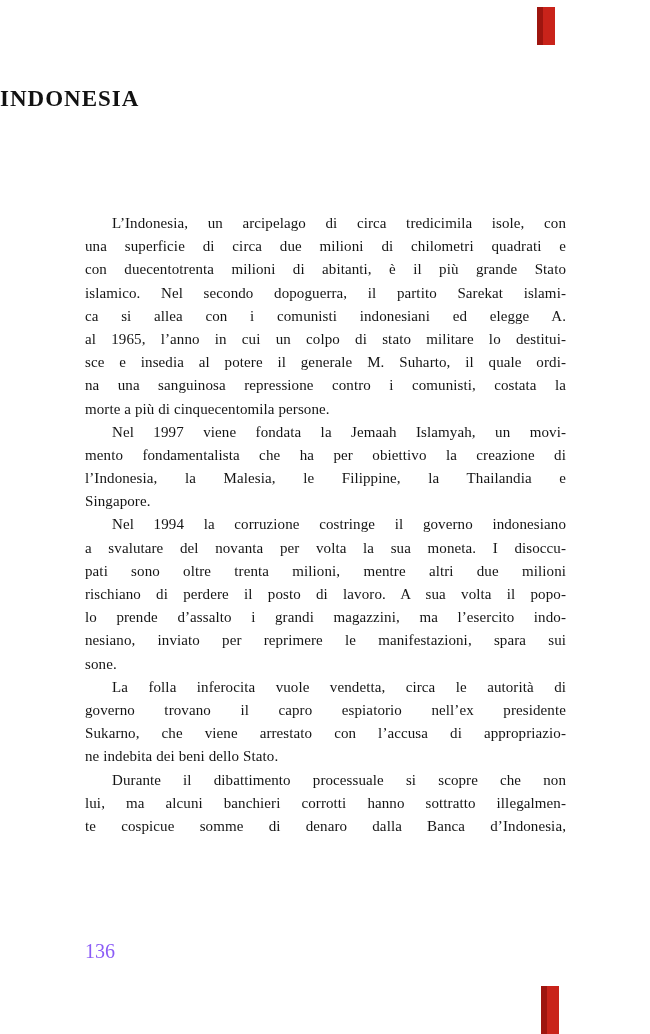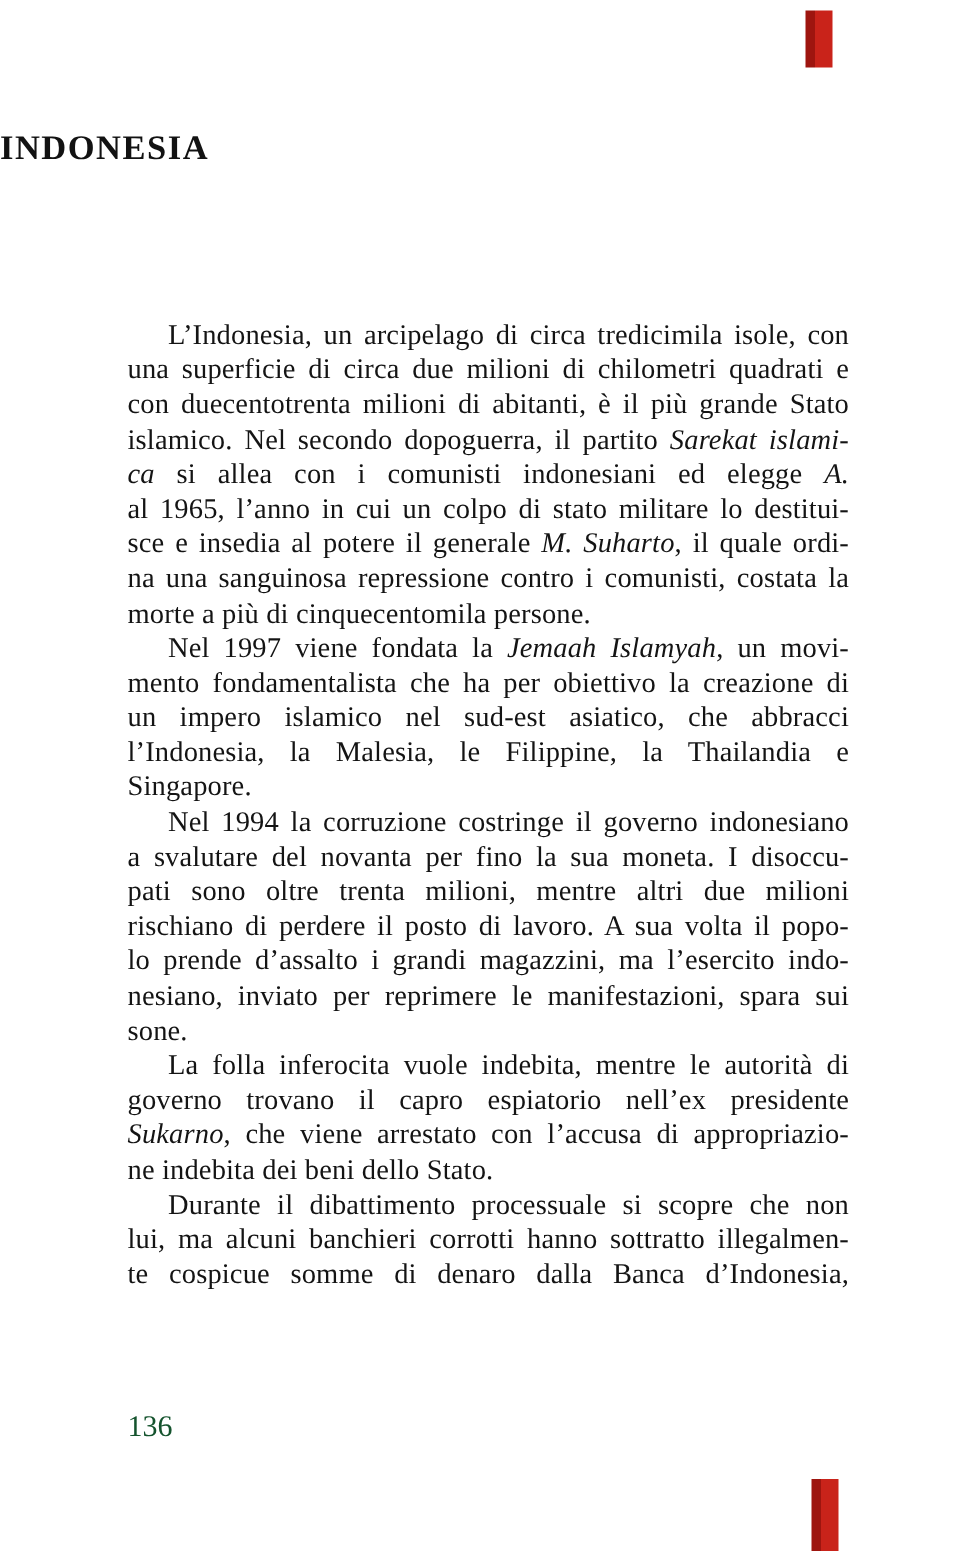--- a/index.html
+++ b/index.html
@@ -24,44 +24,44 @@
     font-size: 23px;
     font-weight: bold;
     letter-spacing: 1px;
     color: #121212;
   }
   .text-block {
     position: absolute;
     top: 212px;
     left: 85px;
     width: 481px;
-    font-size: 19px;
+    font-size: 15px;
     line-height: 23.2px;
     letter-spacing: 0.1px;
   }
   .para { margin: 0; padding: 0; }
   .line {
     text-align: justify;
     text-align-last: justify;
     white-space: normal;
     height: 23.2px;
     overflow: visible;
   }
   .line.first { text-indent: 27px; }
   .line.end {
     text-align: right;
     text-align-last: left;
   }
-  .it { font-style: italic; }
+  .it { }
   .page-number {
     position: absolute;
     top: 940px;
     left: 85px;
     font-size: 20px;
-    color: #14532d;
+    color: #8b5cf6;
   }
   .edge-mark {
     position: absolute;
     width: 18px;
   }
   .edge-mark.top {
     left: 537px;
     top: 7px;
     height: 38px;
   }
@@ -85,35 +85,34 @@
         <div class="line"><span>islamico. Nel secondo dopoguerra, il partito </span><span class="it">Sarekat islami-</span></div>
         <div class="line"><span class="it">ca</span><span> si allea con i comunisti indonesiani ed elegge </span><span class="it">A.</span></div>
         <div class="line"><span>al 1965, l’anno in cui un colpo di stato militare lo destitui-</span></div>
         <div class="line"><span>sce e insedia al potere il generale </span><span class="it">M. Suharto</span><span>, il quale ordi-</span></div>
         <div class="line"><span>na una sanguinosa repressione contro i comunisti, costata la</span></div>
         <div class="line end"><span>morte a più di cinquecentomila persone.</span></div>
       </div>
       <div class="para">
         <div class="line first"><span>Nel 1997 viene fondata la </span><span class="it">Jemaah Islamyah</span><span>, un movi-</span></div>
         <div class="line"><span>mento fondamentalista che ha per obiettivo la creazione di</span></div>
-        <div class="line"><span>un impero islamico nel sud-est asiatico, che abbracci</span></div>
         <div class="line"><span>l’Indonesia, la Malesia, le Filippine, la Thailandia e</span></div>
         <div class="line end"><span>Singapore.</span></div>
       </div>
       <div class="para">
         <div class="line first"><span>Nel 1994 la corruzione costringe il governo indonesiano</span></div>
-        <div class="line"><span>a svalutare del novanta per fino la sua moneta. I disoccu-</span></div>
+        <div class="line"><span>a svalutare del novanta per volta la sua moneta. I disoccu-</span></div>
         <div class="line"><span>pati sono oltre trenta milioni, mentre altri due milioni</span></div>
         <div class="line"><span>rischiano di perdere il posto di lavoro. A sua volta il popo-</span></div>
         <div class="line"><span>lo prende d’assalto i grandi magazzini, ma l’esercito indo-</span></div>
         <div class="line"><span>nesiano, inviato per reprimere le manifestazioni, spara sui</span></div>
         <div class="line end"><span>sone.</span></div>
       </div>
       <div class="para">
-        <div class="line first"><span>La folla inferocita vuole indebita, mentre le autorità di</span></div>
+        <div class="line first"><span>La folla inferocita vuole vendetta, circa le autorità di</span></div>
         <div class="line"><span>governo trovano il capro espiatorio nell’ex presidente</span></div>
         <div class="line"><span class="it">Sukarno</span><span>, che viene arrestato con l’accusa di appropriazio-</span></div>
         <div class="line end"><span>ne indebita dei beni dello Stato.</span></div>
       </div>
       <div class="para">
         <div class="line first"><span>Durante il dibattimento processuale si scopre che non</span></div>
         <div class="line"><span>lui, ma alcuni banchieri corrotti hanno sottratto illegalmen-</span></div>
         <div class="line"><span>te cospicue somme di denaro dalla Banca d’Indonesia,</span></div>
       </div>
     </div>

